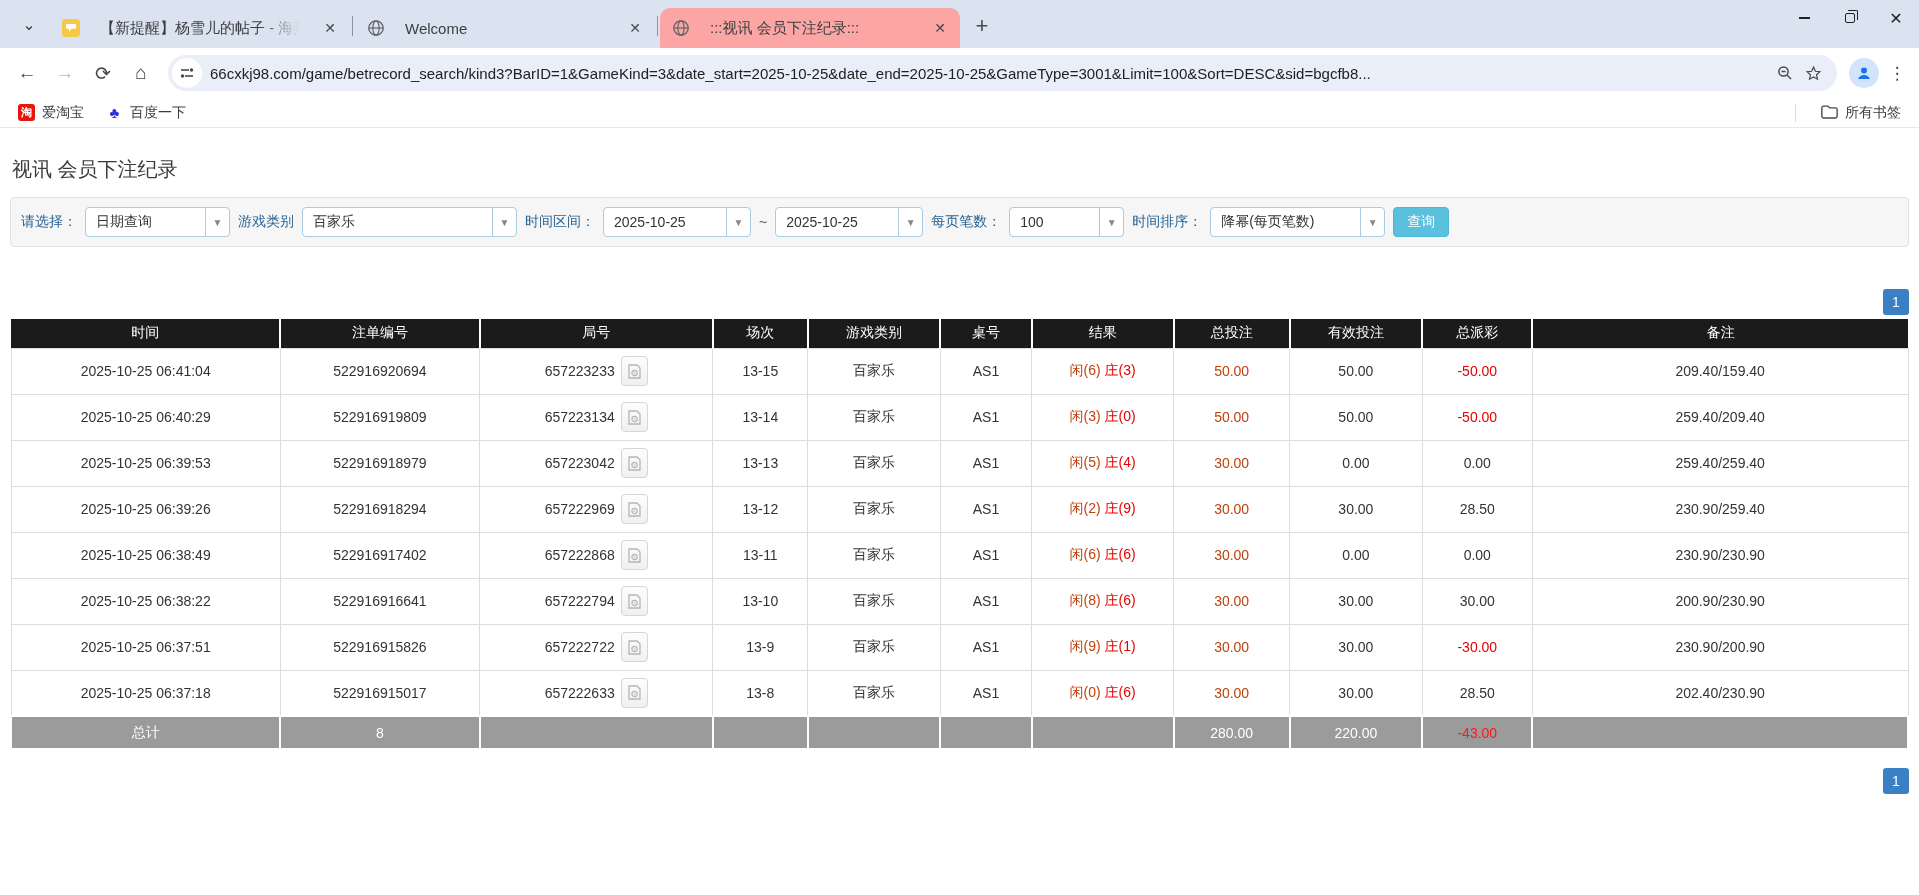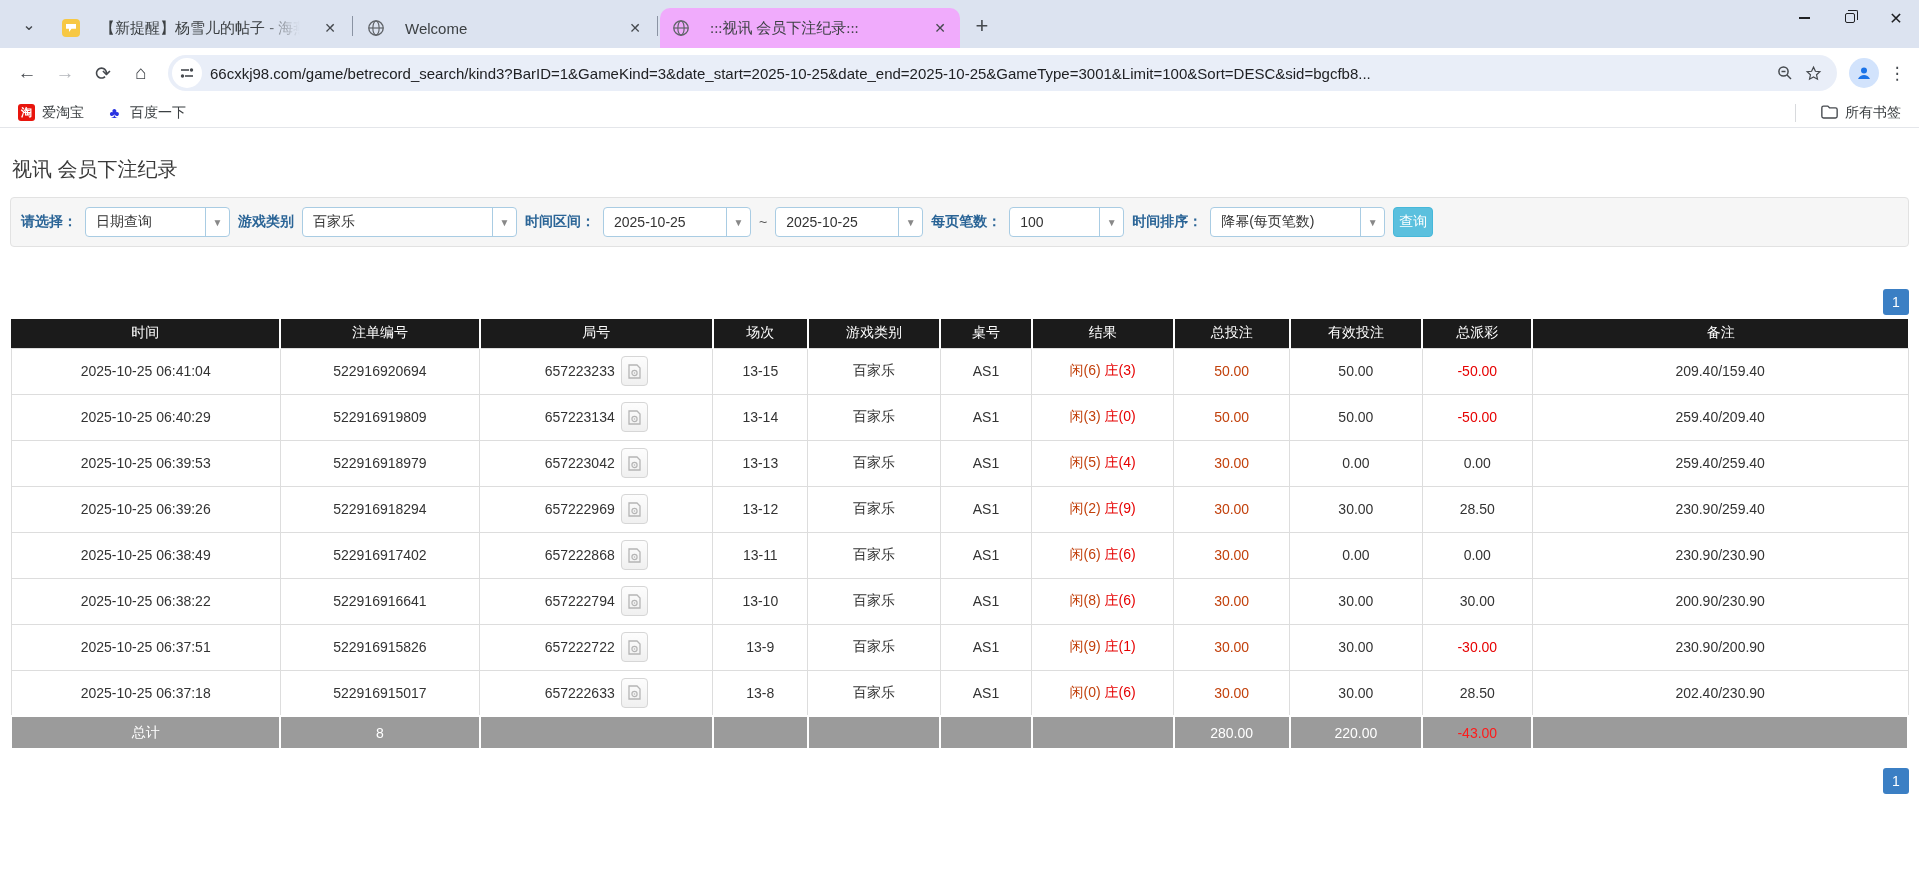--- a/index.html
+++ b/index.html
@@ -3,21 +3,21 @@
 <meta charset="utf-8">
 <style>
   * { margin:0; padding:0; box-sizing:border-box; }
   html,body { width:1919px; height:895px; overflow:hidden;
     font-family:"Liberation Sans","DejaVu Sans",sans-serif; background:#fff; }
 
   
   .tab-strip { height:48px; background:#dce3f0; display:flex; align-items:flex-end; padding-left:8px; position:relative; }
   .tab-search { width:34px; height:34px; margin:0 4px 7px 4px; border-radius:8px; display:flex; align-items:center; justify-content:center; color:#45494e; font-size:16px; cursor:pointer; }
   .tab { width:300px; height:40px; display:flex; align-items:center; gap:20px; padding:0 10px 0 12px; font-size:15px; color:#3c4043; border-radius:10px 10px 0 0; position:relative; }
-  .tab.active { background:#f0abfc;font-family:Liberation Serif, serif; }
+  .tab.active { background:#fca5a5; }
   .tab .title { flex:1; white-space:nowrap; overflow:hidden; }
   .tab .fade { -webkit-mask-image:linear-gradient(90deg,#000 80%,transparent); mask-image:linear-gradient(90deg,#000 80%,transparent); }
   .tab .close { width:20px; height:20px; border-radius:50%; display:flex; align-items:center; justify-content:center; font-size:14px; color:#45494e; cursor:pointer; }
   .tab-divider { width:1px; height:20px; background:#8a93a3; margin:0 2px 12px 2px; }
   .favicon { width:18px; height:18px; flex:0 0 18px; }
   .fav-yellow { background:#f7c843; border-radius:4px; position:relative; }
   .fav-yellow::after { content:""; position:absolute; left:4px; top:5px; width:10px; height:8px; background:#fff; clip-path:polygon(0 0,100% 0,100% 60%,55% 60%,30% 100%,30% 60%,0 60%); }
   .new-tab { width:28px; height:28px; margin:0 0 8px 8px; display:flex; align-items:center; justify-content:center; font-size:22px; color:#45494e; border-radius:50%; cursor:pointer; }
   .win-controls { position:absolute; right:0; top:0; height:36px; display:flex; }
   .win-btn { width:46px; height:36px; display:flex; align-items:center; justify-content:center; color:#202124; cursor:pointer; }
@@ -40,26 +40,26 @@
   .bm-ico-tao { width:17px; height:17px; background:#e8150d; border-radius:3px; color:#fff; font-size:11px; display:flex; align-items:center; justify-content:center; font-weight:bold; }
   .bm-ico-baidu { width:17px; height:17px; color:#2932e1; font-size:15px; display:flex; align-items:center; justify-content:center; }
   .bm-right { margin-left:auto; display:flex; align-items:center; gap:7px; }
   .bm-sep { width:1px; height:18px; background:#d8dadd; margin-right:10px; }
 
   
   .content { padding:0 10px; }
   .page-title { font-size:20px; color:#3a3a3a; font-weight:400; padding:28px 2px 14px 2px; }
 
   .filter-panel { border:1px solid #e2e2e2; background:#f6f6f6; border-radius:4px; padding:9px 10px; display:flex; align-items:center; gap:8px; }
-  .f-label { color:#2a6496; font-weight:bold; font-size:14px; white-space:nowrap; }
+  .f-label { color:#2a6496; font-weight:normal; font-size:14px; white-space:nowrap; }
   .f-select { background:#fff; border:1px solid #a9cce3; border-radius:4px; height:30px; display:flex; align-items:center; cursor:pointer; }
   .f-select .val { padding:0 10px; font-size:14px; color:#333; flex:1; white-space:nowrap; }
   .f-select .caret { width:24px; height:100%; border-left:1px solid #a9cce3; display:flex; align-items:center; justify-content:center; color:#888; font-size:10px; }
   .tilde { color:#555; font-size:14px; }
-  .btn-search { background:#5bc0de; color:#fff; border:1px solid #46b8da; border-radius:4px; height:30px; padding:0 5px; font-size:14px; cursor:pointer; }
+  .btn-search { background:#5bc0de; color:#fff; border:1px solid #46b8da; border-radius:4px; height:30px; padding:0 13px; font-size:14px; cursor:pointer; }
 
   .summary-bar { margin-top:18px; background:#dff0d8; border:1px solid #d6e9c6; display:flex; align-items:center; justify-content:space-between; padding:8px 12px; font-size:14px; }
   .summary-left { color:#3c763d; }
   .summary-right { color:#e60000; }
 
   .pager-row { display:flex; justify-content:flex-end; padding:4px 0; }
   .pager-row.top { margin-top:38px; }
   .page-badge { min-width:26px; height:26px; background:#3b7fc4; color:#fff; border-radius:3px; display:flex; align-items:center; justify-content:center; font-size:14px; cursor:pointer; }
 
   table.bet-table { width:100%; border-collapse:collapse; table-layout:fixed; font-size:14px; color:#333; }

